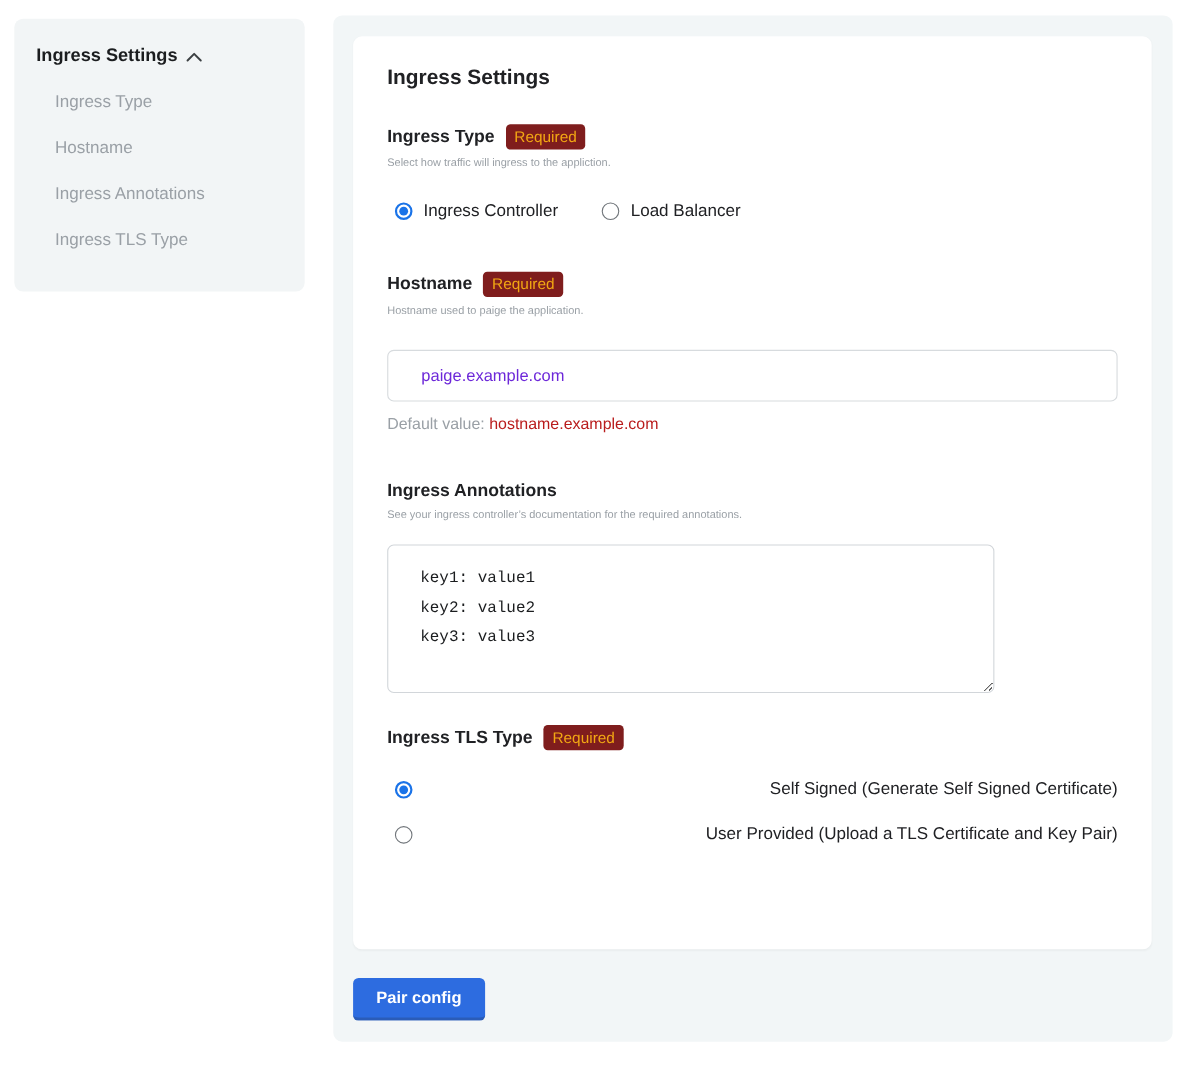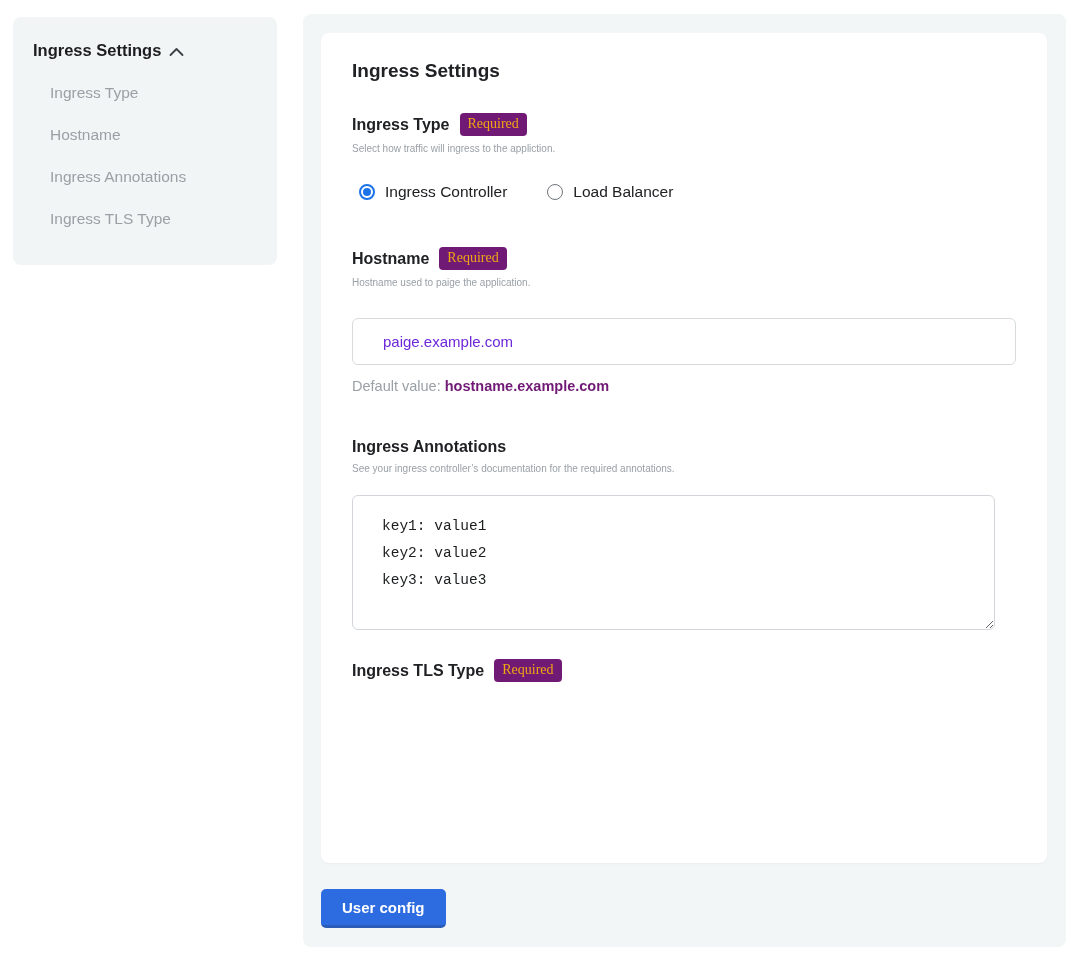--- a/index.html
+++ b/index.html
@@ -74,26 +74,25 @@
     display: flex;
     align-items: center;
     gap: 10px;
   }
   .section-label {
     font-size: 16px;
     font-weight: bold;
     color: #202124;
   }
   .required-badge {
-    background: #701a75;
+    background: #7f1d1d;
     color: #f2a713;
     font-size: 14px;
     padding: 3px 8px 4px 8px;
     border-radius: 4px;
-    font-family: Liberation Serif, serif;
   }
   .section-desc {
     margin-top: 7px;
     font-size: 10px;
     color: #9aa0a6;
   }
 
   
   .radio-row-inline {
     display: flex;
@@ -148,29 +147,29 @@
     background: #ffffff;
     outline: none;
     display: block;
   }
   .default-line {
     margin-top: 13px;
     font-size: 14.5px;
     color: #9aa0a6;
   }
   .default-line .default-value {
-    color: #701a75;
-    font-weight: bold;
+    color: #b91c1c;
+    font-weight: normal;
   }
 
   
   .sec-annotations { margin-top: 44px; }
   .annotations-textarea {
     margin-top: 21px;
-    width: 643px;
+    width: 552px;
     height: 135px;
     border: 1px solid #d2d6da;
     border-radius: 6px;
     padding: 17px 14px 10px 29px;
     font-family: "Liberation Mono", monospace;
     font-size: 14.5px;
     line-height: 27px;
     color: #1b1d1f;
     resize: both;
     outline: none;
@@ -266,18 +265,30 @@
       <textarea class="annotations-textarea" spellcheck="false" style="">key1: value1
 key2: value2
 key3: value3</textarea>
     </div>
 
     <div class="sec-tls">
       <div class="section-heading">
         <span class="section-label">Ingress TLS Type</span>
         <span class="required-badge">Required</span>
       </div>
+      <div class="radio-stack">
+        <label class="radio-option">
+          <span class="radio checked">
+              <span class="dot"></span>
+            </span>
+          <span class="opt-label">Self Signed (Generate Self Signed Certificate)</span>
+        </label>
+        <label class="radio-option">
+          <span class="radio"></span>
+          <span class="opt-label">User Provided (Upload a TLS Certificate and Key Pair)</span>
+        </label>
+      </div>
     </div>
 
   </section>
 
-  <button class="save-button">User config</button>
+  <button class="save-button">Pair config</button>
 </main>
 
 </body></html>

